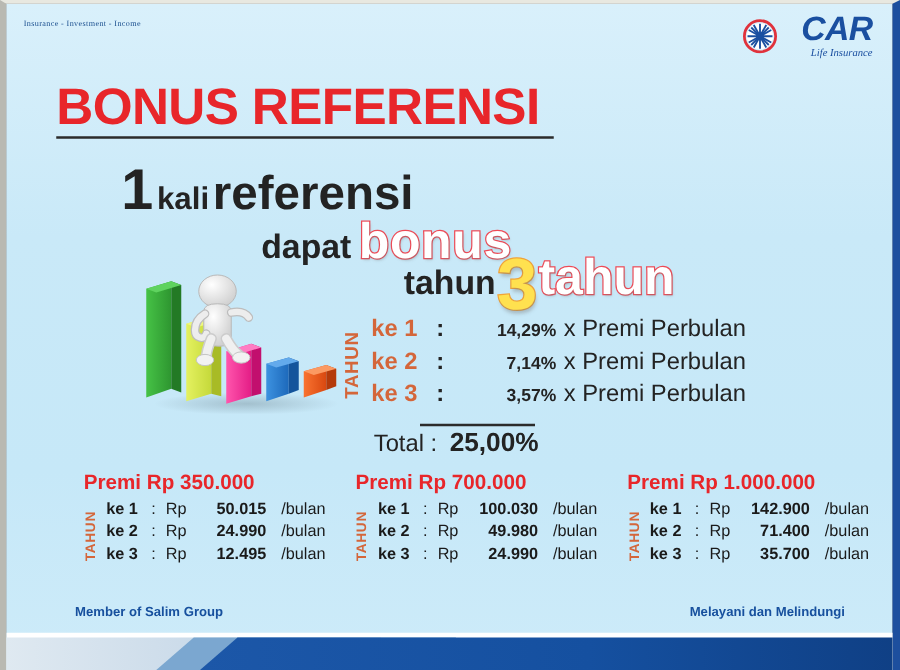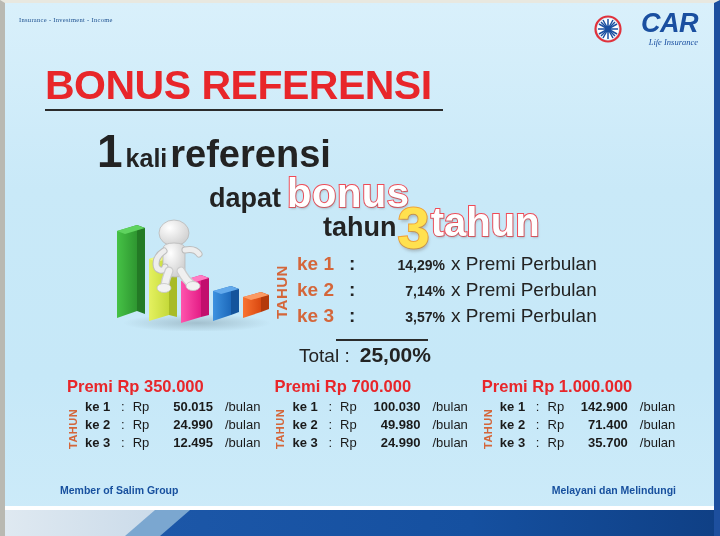--- a/index.html
+++ b/index.html
@@ -297,21 +297,21 @@
     margin-left: 10px;
   }
 
   
   .premi-cols {
     position: absolute;
     left: 62px;
     top: 374px;
     width: 630px;
     display: flex;
-    gap: 14px;
+    gap: 24px;
   }
   .premi-col { position: relative; }
   .premi-head {
     font-family: "Liberation Sans", sans-serif;
     font-weight: bold;
     font-size: 16.5px;
     color: #e8262a;
     white-space: nowrap;
     margin-bottom: 3px;
   }

